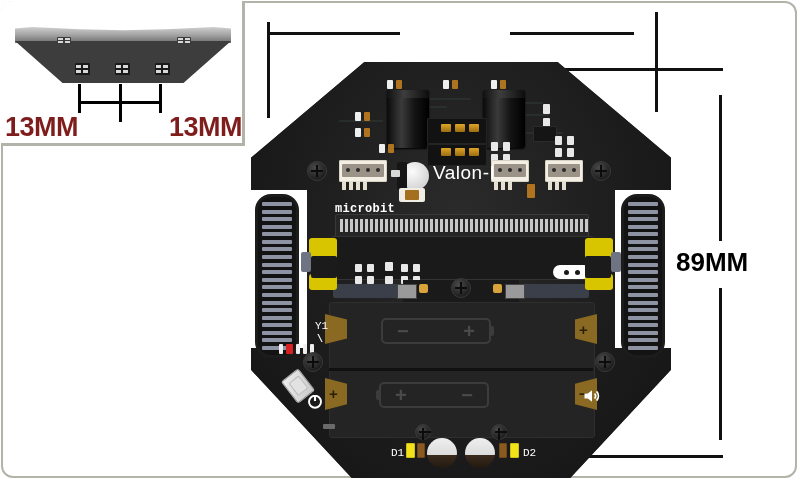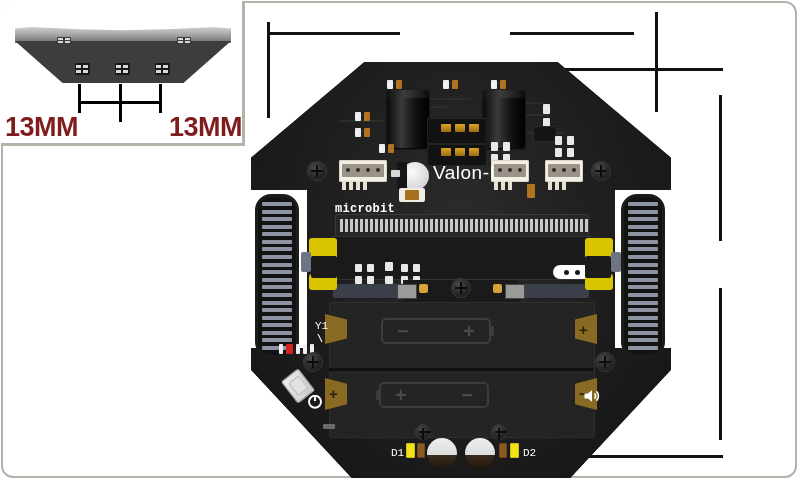--- a/index.html
+++ b/index.html
@@ -217,20 +217,21 @@
 
   <div class="dl" style="left:267px;top:22px;width:3px;height:96px;"></div>
   <div class="dl" style="left:268px;top:32px;width:132px;height:3px;"></div>
   <div class="dl" style="left:510px;top:32px;width:124px;height:3px;"></div>
 
   <div class="dl" style="left:655px;top:12px;width:3px;height:100px;"></div>
   <div class="dl" style="left:543px;top:68px;width:180px;height:3px;"></div>
 
   <div class="dl" style="left:719px;top:95px;width:3px;height:146px;"></div>
   <div class="dl" style="left:719px;top:288px;width:3px;height:152px;"></div>
+  <div class="dim-text" style="left:676px;top:249px;">89MM</div>
   <div class="dl" style="left:543px;top:455px;width:180px;height:3px;"></div>
 
   <div class="inset-panel">
 
     <div class="chassis-side">
       <div class="chassis-top-strip"></div>
       <div class="chassis-body"></div>
 
       <div class="pad-top" style="left:42px;top:10px;">
           <i></i>

